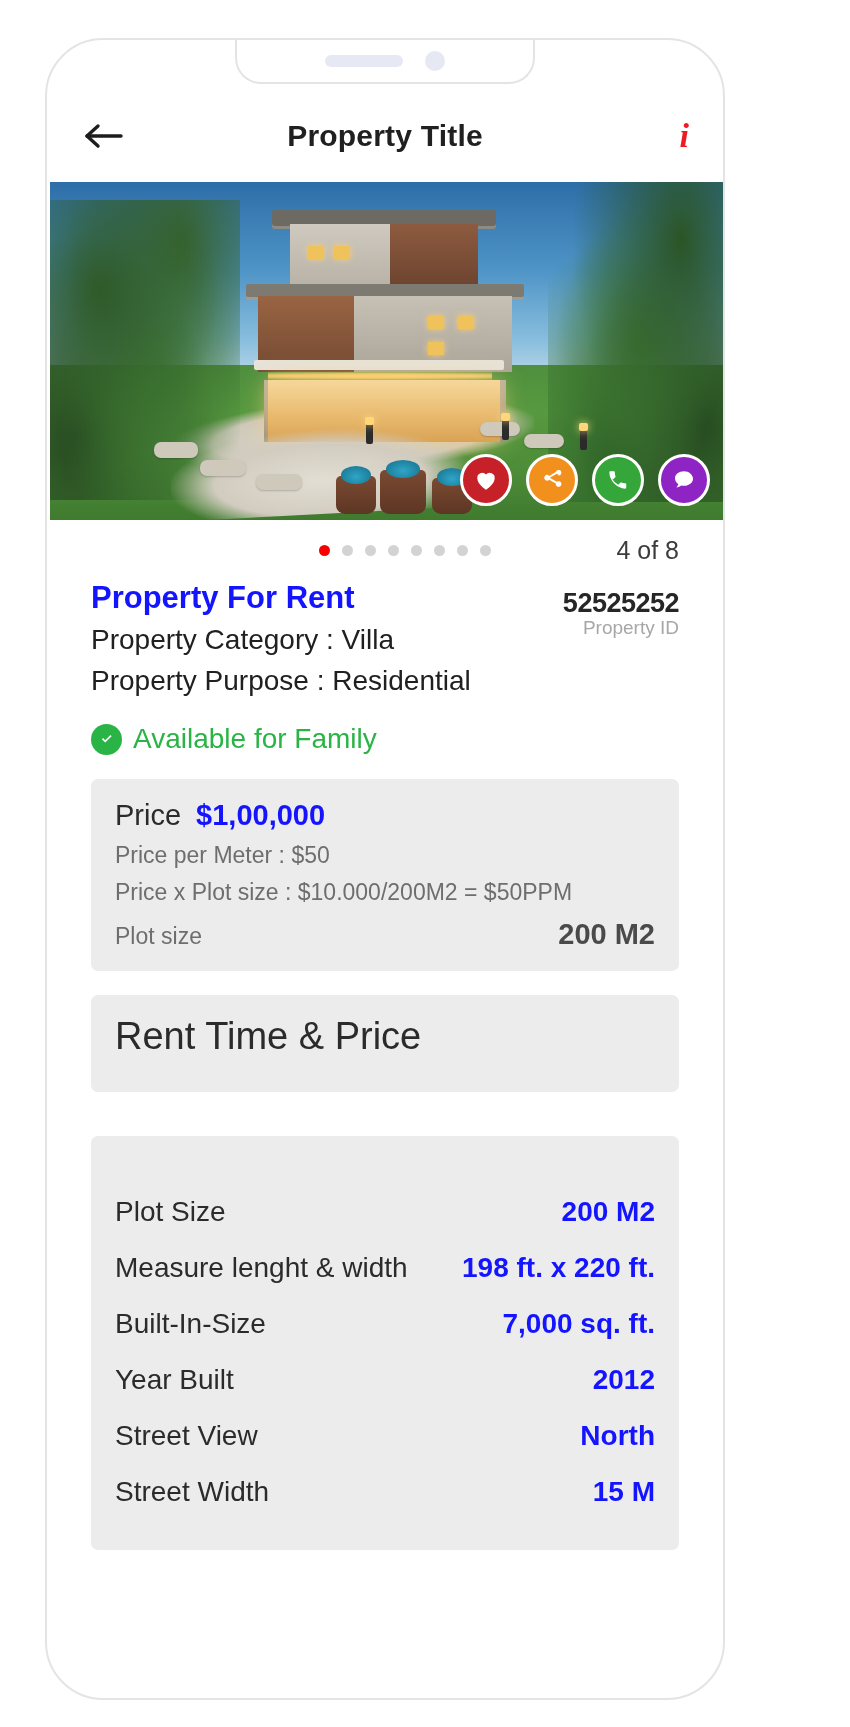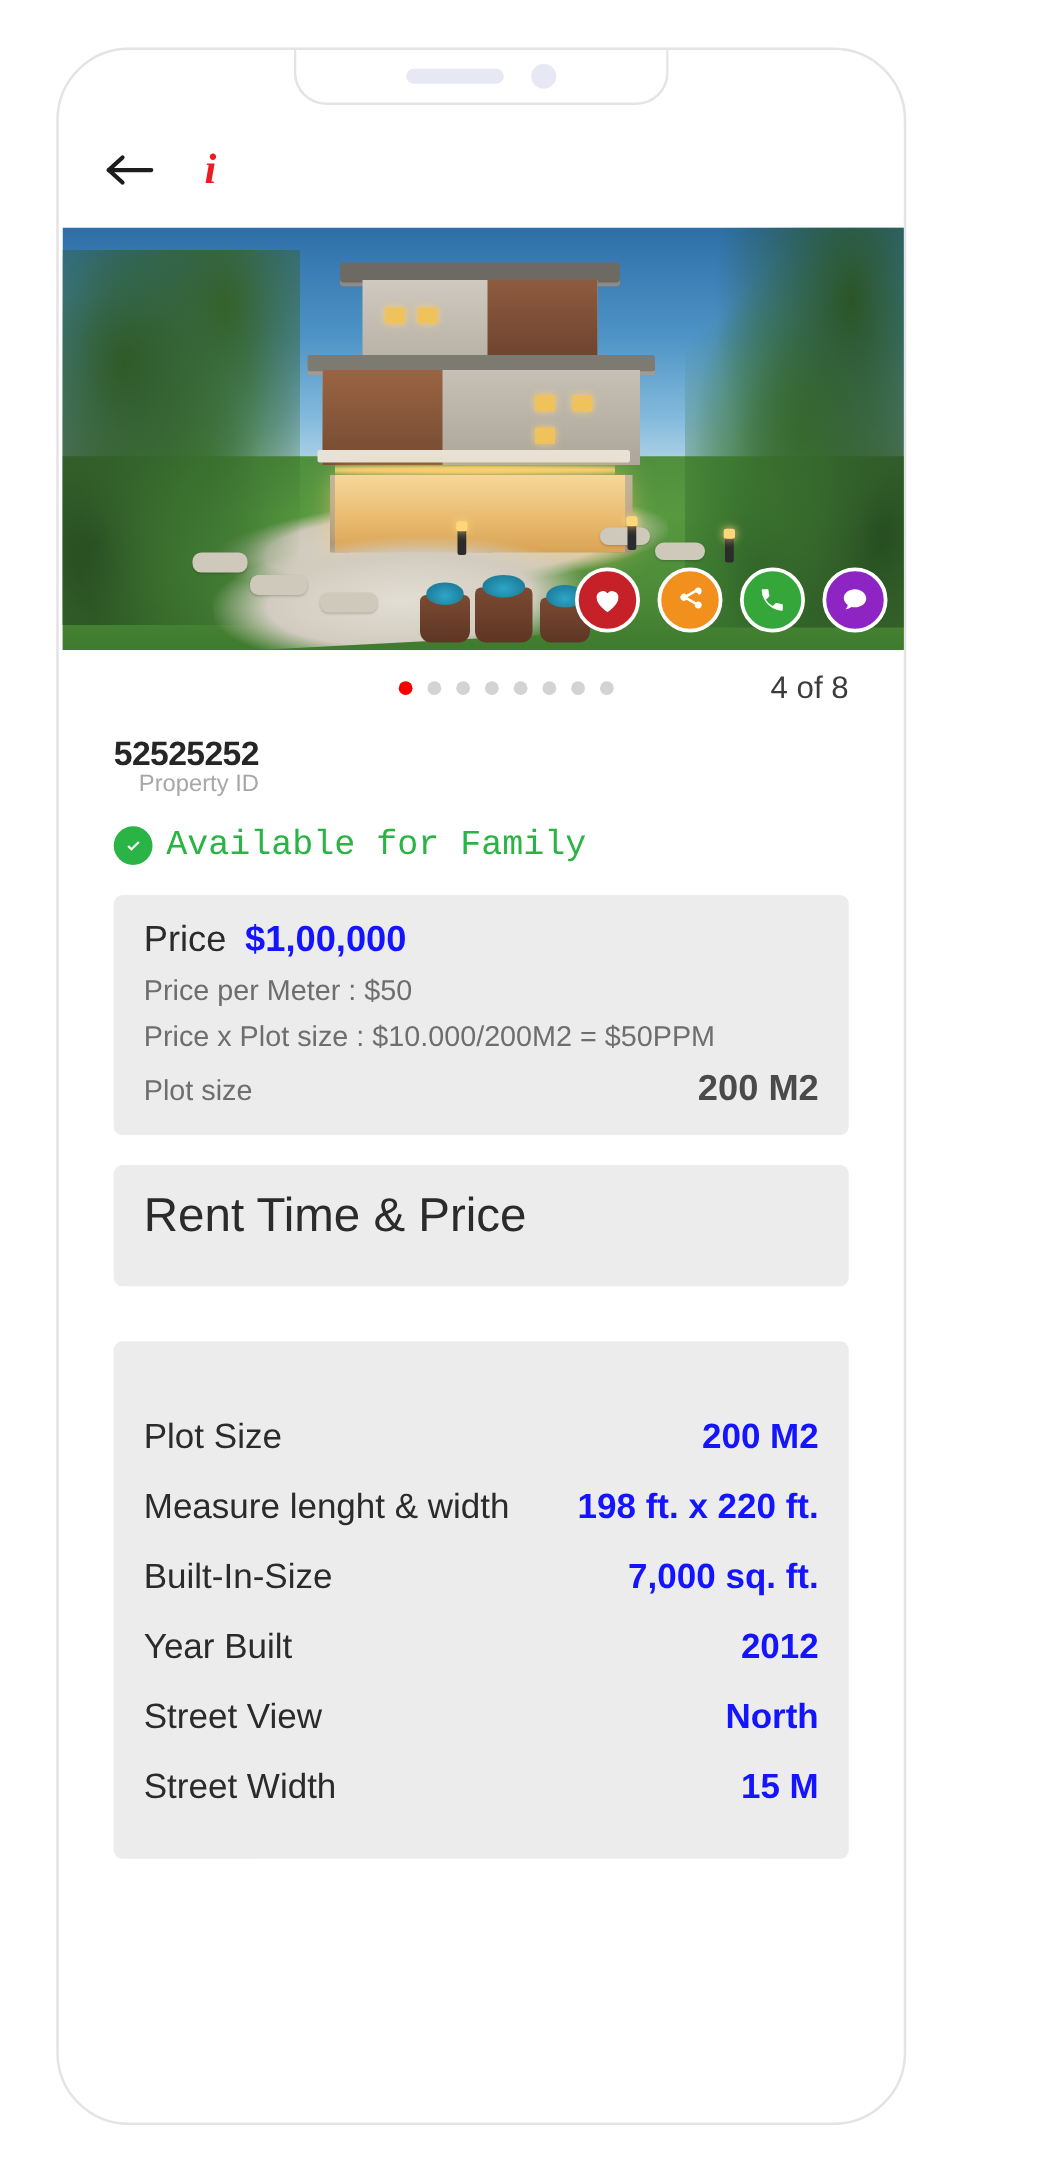--- a/index.html
+++ b/index.html
@@ -196,21 +196,21 @@
   .top-info-left { flex: 1; }
   .for-rent {
     font-size: 31px; font-weight: bold; color: #1414ff;
     margin-bottom: 4px;
   }
   .meta-line { font-size: 28px; color: #202020; line-height: 1.45; }
   .top-info-right { text-align: right; padding-top: 8px; }
   .prop-id-num { font-size: 27px; font-weight: bold; color: #262626; letter-spacing: -.5px; }
   .prop-id-label { font-size: 19px; color: #a7a7a7; margin-top: -2px; }
 
-  .avail-row { display: flex; align-items: center; gap: 11px; margin-top: 22px; font-family: Liberation Mono, monospace; }
+  .avail-row { display: flex; align-items: center; gap: 11px; margin-top: 22px; }
   .check-circle {
     width: 31px; height: 31px; border-radius: 50%; background: #2bb446;
     display: flex; align-items: center; justify-content: center; flex: none;
   }
   .check-circle svg { width: 18px; height: 18px; fill: #ffffff; }
   .avail-text { font-size: 28px; color: #2bb446; }
 
   .panel { background: #ececec; border-radius: 7px; padding: 20px 24px; margin-top: 24px; }
 
   .price-head { display: flex; align-items: baseline; gap: 15px; }
@@ -256,20 +256,21 @@
     <div class="camera"></div>
   </div>
 
   <div class="header">
     <div class="back-arrow">
       <svg viewBox="0 0 46 40">
         <path d="M6 20 H40" stroke="#1d1d1d" stroke-width="3.4" fill="none" stroke-linecap="round"></path>
         <path d="M17 10 L6 20 L17 30" stroke="#1d1d1d" stroke-width="3.4" fill="none" stroke-linecap="round" stroke-linejoin="round"></path>
       </svg>
     </div>
+    <div class="header-title">Property Title</div>
     <div class="info-icon">i</div>
   </div>
 
   <div class="hero">
     <div class="sky"></div>
     <div class="lawn"></div>
     <div class="bushes-l"></div>
     <div class="bushes-r"></div>
 
     <div class="villa">
@@ -343,20 +344,25 @@
       <div class="dot"></div>
       <div class="dot"></div>
       <div class="dot"></div>
     </div>
     <div class="counter">4 of 8</div>
   </div>
 
   <div class="content">
 
     <div class="top-info">
+      <div class="top-info-left">
+        <div class="for-rent">Property For Rent</div>
+        <div class="meta-line">Property Category : Villa</div>
+        <div class="meta-line">Property Purpose : Residential</div>
+      </div>
       <div class="top-info-right">
         <div class="prop-id-num">52525252</div>
         <div class="prop-id-label">Property ID</div>
       </div>
     </div>
 
     <div class="avail-row">
       <span class="check-circle">
         <svg viewBox="0 0 24 24">
             <path d="M9.6 16.8 5.2 12.4l1.6-1.6 2.8 2.8 7-7 1.6 1.6z"></path>

